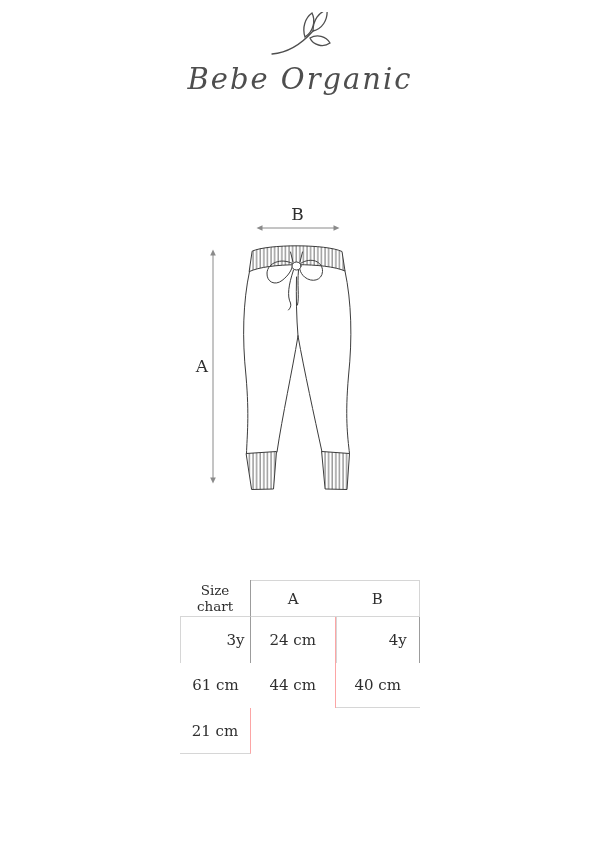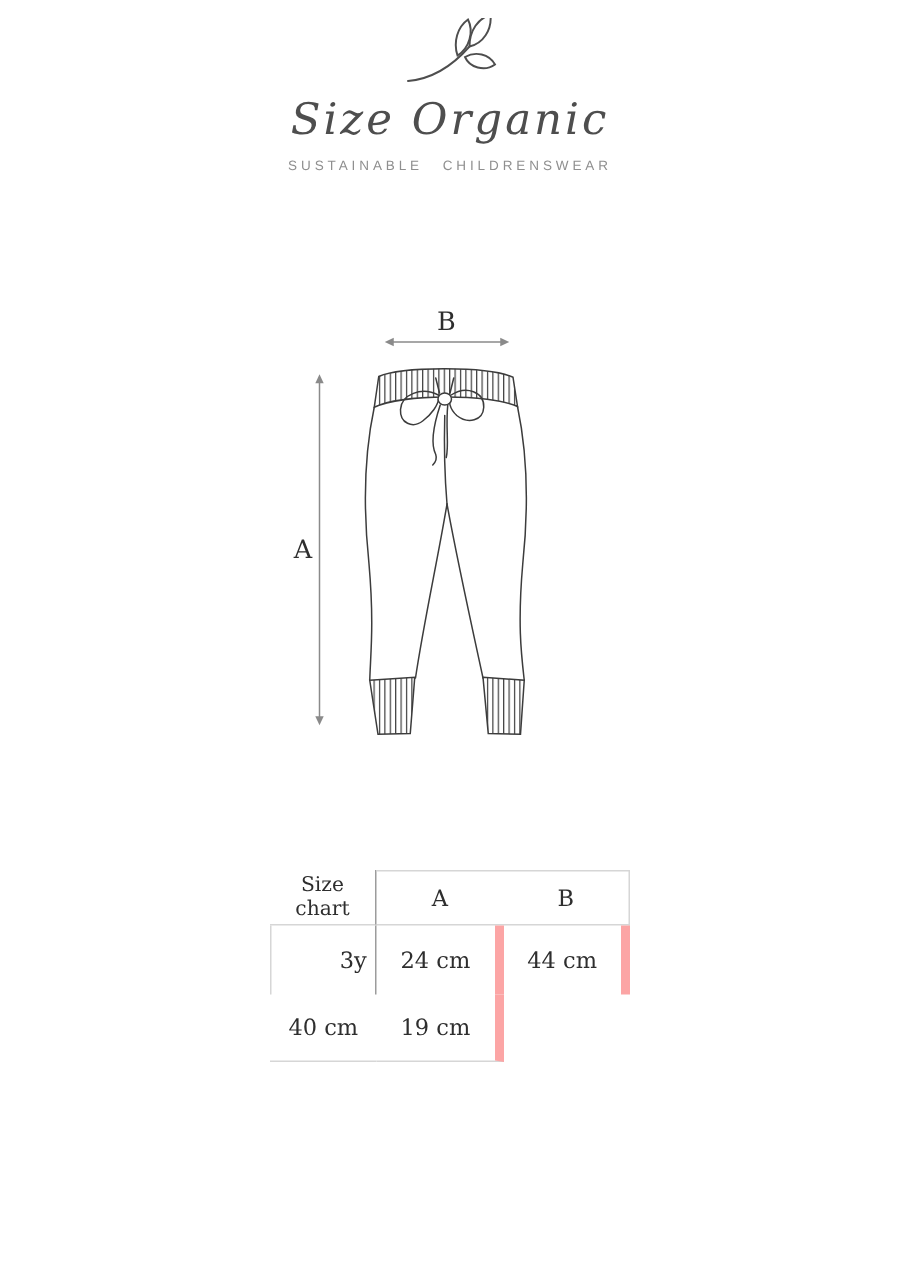--- a/index.html
+++ b/index.html
@@ -28,37 +28,36 @@
     position:absolute;left:180px;top:580px;width:240px;height:174px;
     display:grid;grid-template-columns:71px 1fr 1fr;grid-template-rows:37px 1fr 1fr 1fr;
     font-size:15px;color:#2e2e2e;
   }
   .cell{display:flex;align-items:center;justify-content:center;text-align:center;}
   .c-corner{font-size:13.5px;line-height:1.2;border-right:1px solid #9c9c9c;border-bottom:1px solid #d6d6d6;}
   .c-corner span{display:block;max-width:42px;}
   .c-ha{border-top:1px solid #d6d6d6;border-bottom:1px solid #d6d6d6;}
   .c-hb{border-top:1px solid #d6d6d6;border-bottom:1px solid #d6d6d6;border-right:1px solid #d6d6d6;}
   .c-size{border-left:1px solid #d6d6d6;border-right:1px solid #9c9c9c;padding-left:40px;}
-  .c-b{border-right:6px solid #fca5a5;}
+  .c-b{border-right:1px solid #fca5a5;}
   .r-last{border-bottom:1px solid #d6d6d6;}
 </style>
 </head>
 <body>
 
 <div class="page">
 
   <div class="brand-header">
     <svg class="sprig" width="68" height="48" viewBox="270 10 68 48" fill="none" stroke="#4e4e4e" stroke-width="1.3" stroke-linecap="round">
       <path d="M276,52 C 288,51 302,46 317,29"></path>
       <path d="M317,29 C 317,18 323,10 331,8 C 332,18 326,27 317,29 Z"></path>
       <path d="M309,35 C 306,26 309,16 316,11 C 320,19 317,30 309,35 Z"></path>
       <path d="M314,36 C 321,32 330,34 334,41 C 327,46 317,43 314,36 Z"></path>
     </svg>
-    <div class="brand-name">Size Organic</div>
-    <div class="tagline">SUSTAINABLE CHILDRENSWEAR</div>
+    <div class="brand-name">Bebe Organic</div>
   </div>
 
   <svg class="diagram" width="250" height="320" viewBox="180 195 250 320">
     <defs>
       <pattern id="rib" width="3.6" height="10" patternUnits="userSpaceOnUse">
         <rect width="3.6" height="10" fill="#ffffff"></rect>
         <line x1="1" y1="0" x2="1" y2="10" stroke="#3c3c3c" stroke-width="0.8"></line>
       </pattern>
     </defs>
 
@@ -103,19 +102,21 @@
   <div class="size-table">
     <div class="cell c-corner">
       <span>Size chart</span>
     </div>
     <div class="cell c-ha">A</div>
     <div class="cell c-hb">B</div>
 
     <div class="cell c-size">3y</div>
     <div class="cell c-b">24 cm</div>
 
+    <div class="cell c-size">4y</div>
+    <div class="cell c-a">61 cm</div>
     <div class="cell c-b">44 cm</div>
 
     <div class="cell c-a r-last">40 cm</div>
-    <div class="cell c-b r-last">19 cm</div>
+    <div class="cell c-b r-last">21 cm</div>
   </div>
 
 </div>
 
 </body></html>

